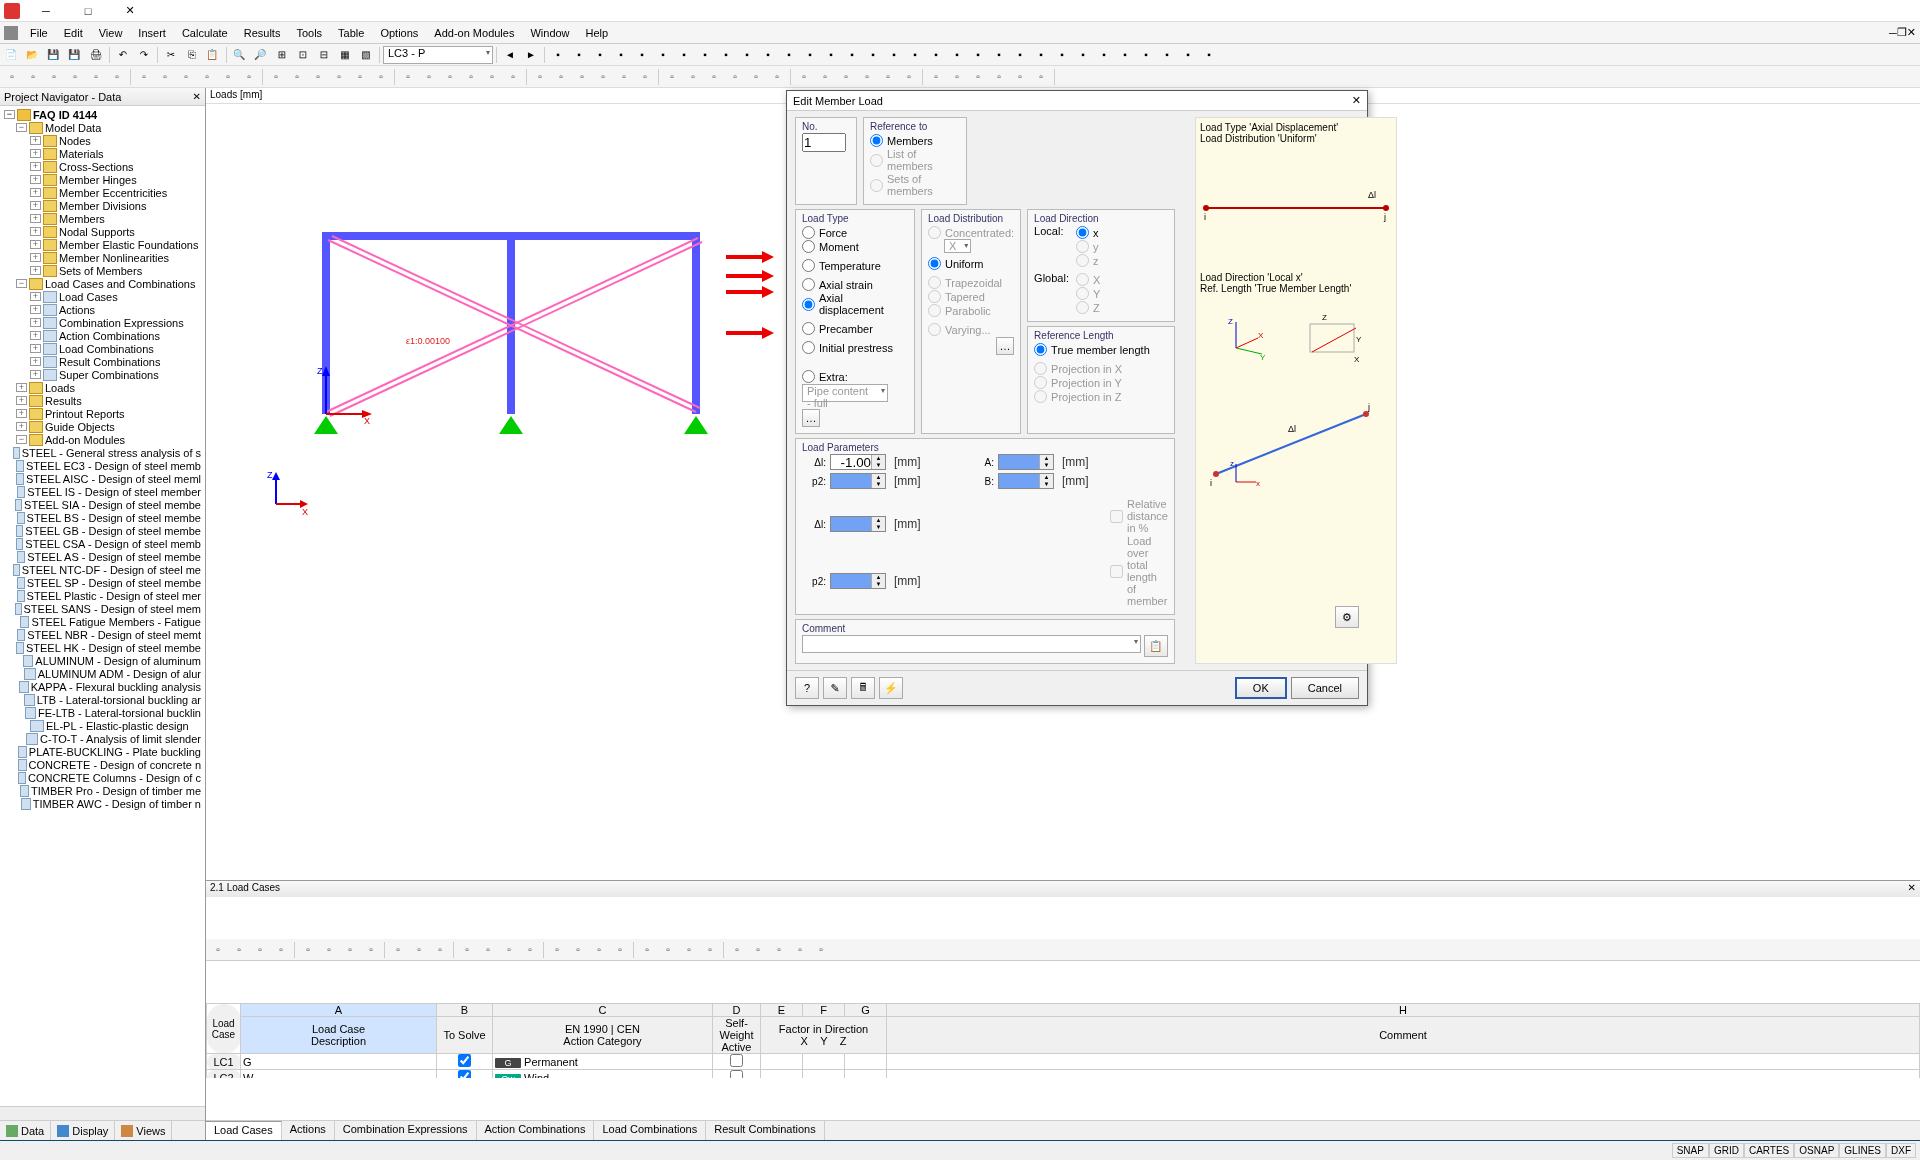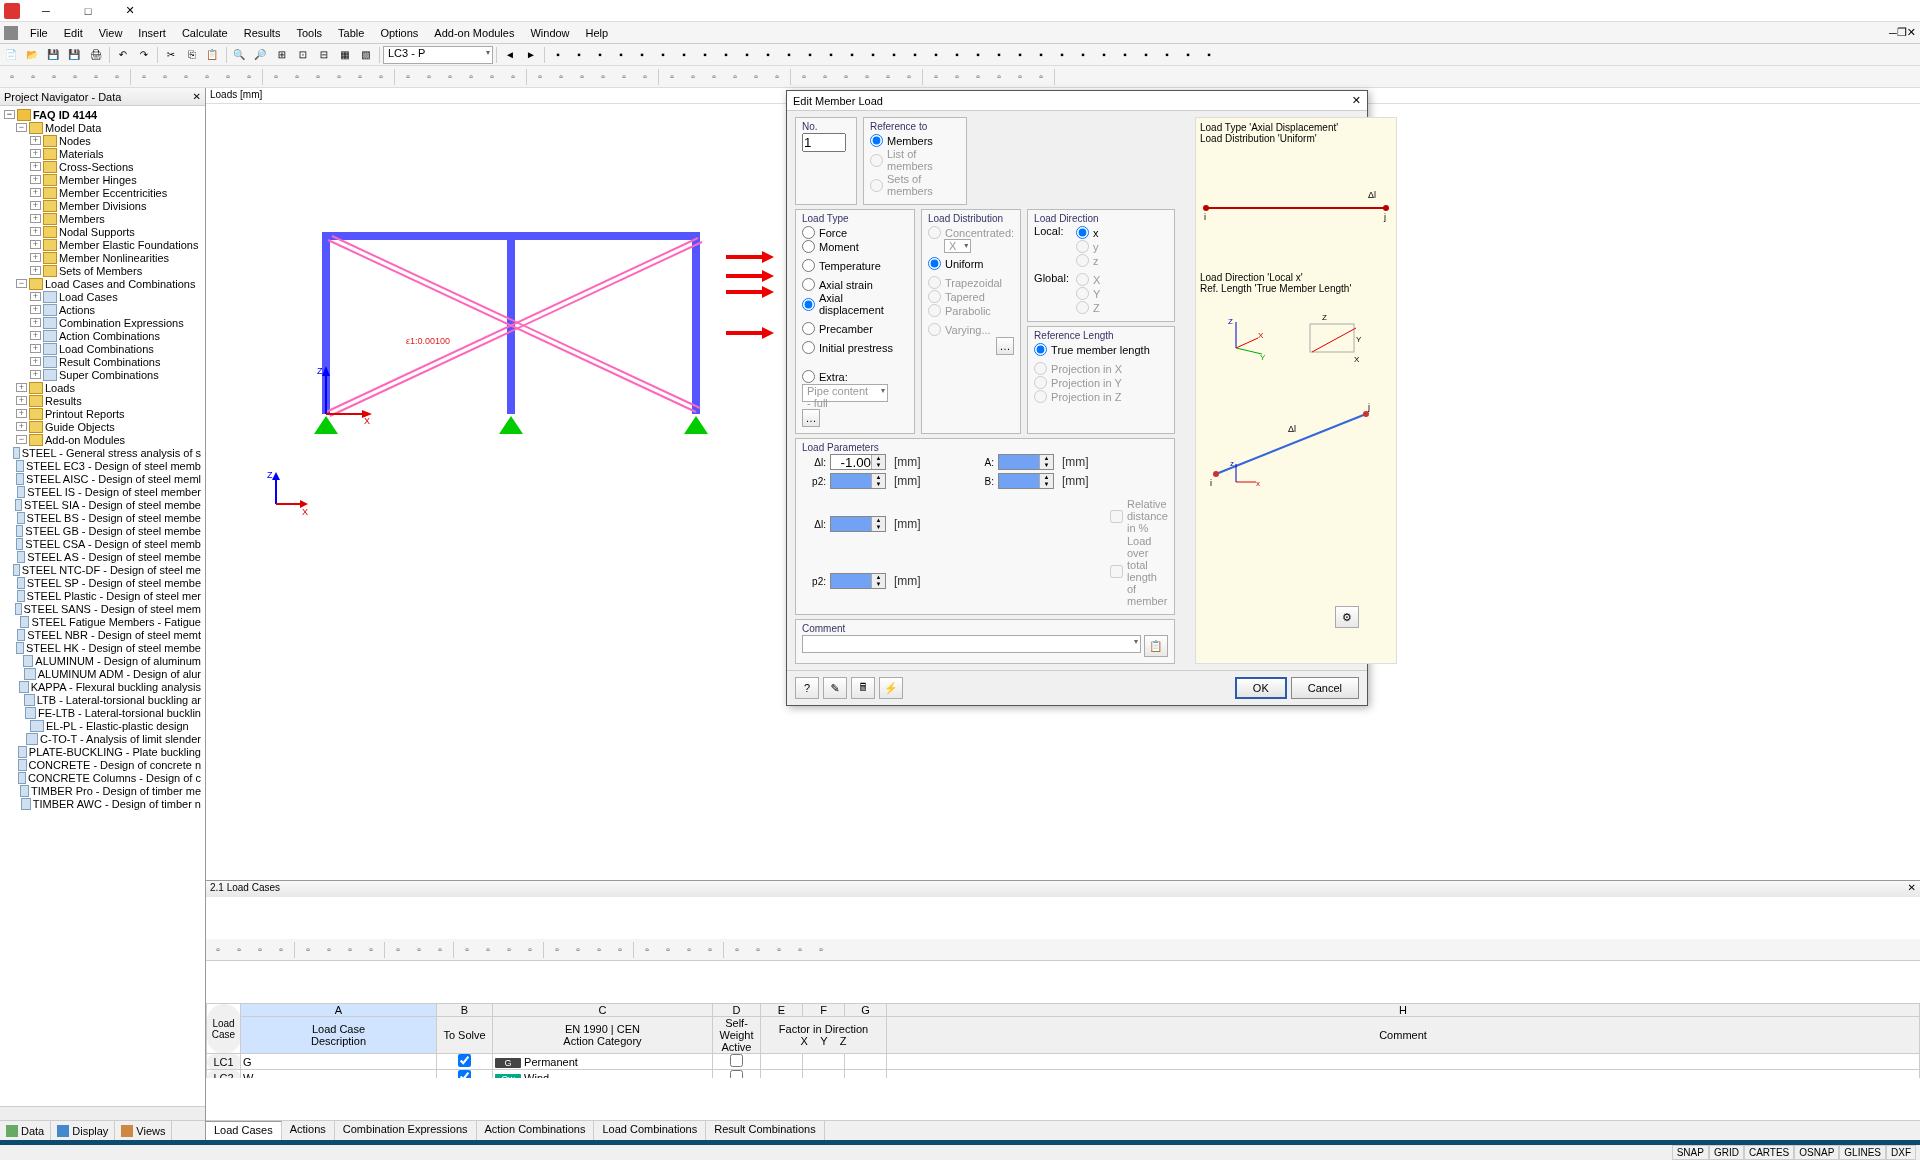--- a/index.html
+++ b/index.html
@@ -60,21 +60,21 @@
 .bp-grid th { background: #f0f0f0; font-weight: normal; }
 .bp-grid .rowhdr { background: #f0f0f0; width: 24px; border-radius: 18px; }
 .bp-grid tr.sel td, .bp-grid tr.sel th.rowhdr { background: #cde; }
 .bp-grid tr.sel th.rowhdr { background: #39f; color: #fff; }
 .bp-tabs { height: 20px; background: #f0f0f0; border-top: 1px solid #ccc; display: flex; }
 .bp-tab { padding: 2px 8px; border-right: 1px solid #ccc; font-size: 11px; }
 .bp-tab.active { background: #fff; border-top: 1px solid #999; }
 .cat-badge { display:inline-block; width:26px; color:#fff; font-size:9px; text-align:center; border-radius:1px; }
 
 
-.statusbar { height: 20px; background: #f0f0f0; border-top: 5px solid #0c4a6e; display: flex; align-items: center; justify-content: flex-end; padding: 0 4px; gap: 0; }
+.statusbar { height: 20px; background: #f0f0f0; border-top: 1px solid #0c4a6e; display: flex; align-items: center; justify-content: flex-end; padding: 0 4px; gap: 0; }
 .statusbar .sp { border: 1px solid #ccc; padding: 1px 4px; font-size: 10px; }
 
 
 .dialog { position: absolute; left: 786px; top: 90px; width: 582px; background: #f0f0f0; border: 1px solid #555; box-shadow: 2px 2px 8px rgba(0,0,0,0.3); }
 .dlg-title { height: 20px; background: #fff; display: flex; align-items: center; justify-content: space-between; padding: 0 6px; border-bottom: 1px solid #ccc; }
 .dlg-body { padding: 6px 8px; display: grid; grid-template-columns: 1fr 1fr; gap: 20px; position:relative; }
 .dlg-left { display: flex; flex-direction: column; gap: 4px; }
 .dlg-right { background: #fdfbe6; border: 1px solid #ddd; }
 .grp { border: 1px solid #bbb; background: #f8f8f8; padding: 4px 6px 6px; position: relative; }
 .grp-title { font-size: 10px; color: #336; position: relative; top: -1px; }

